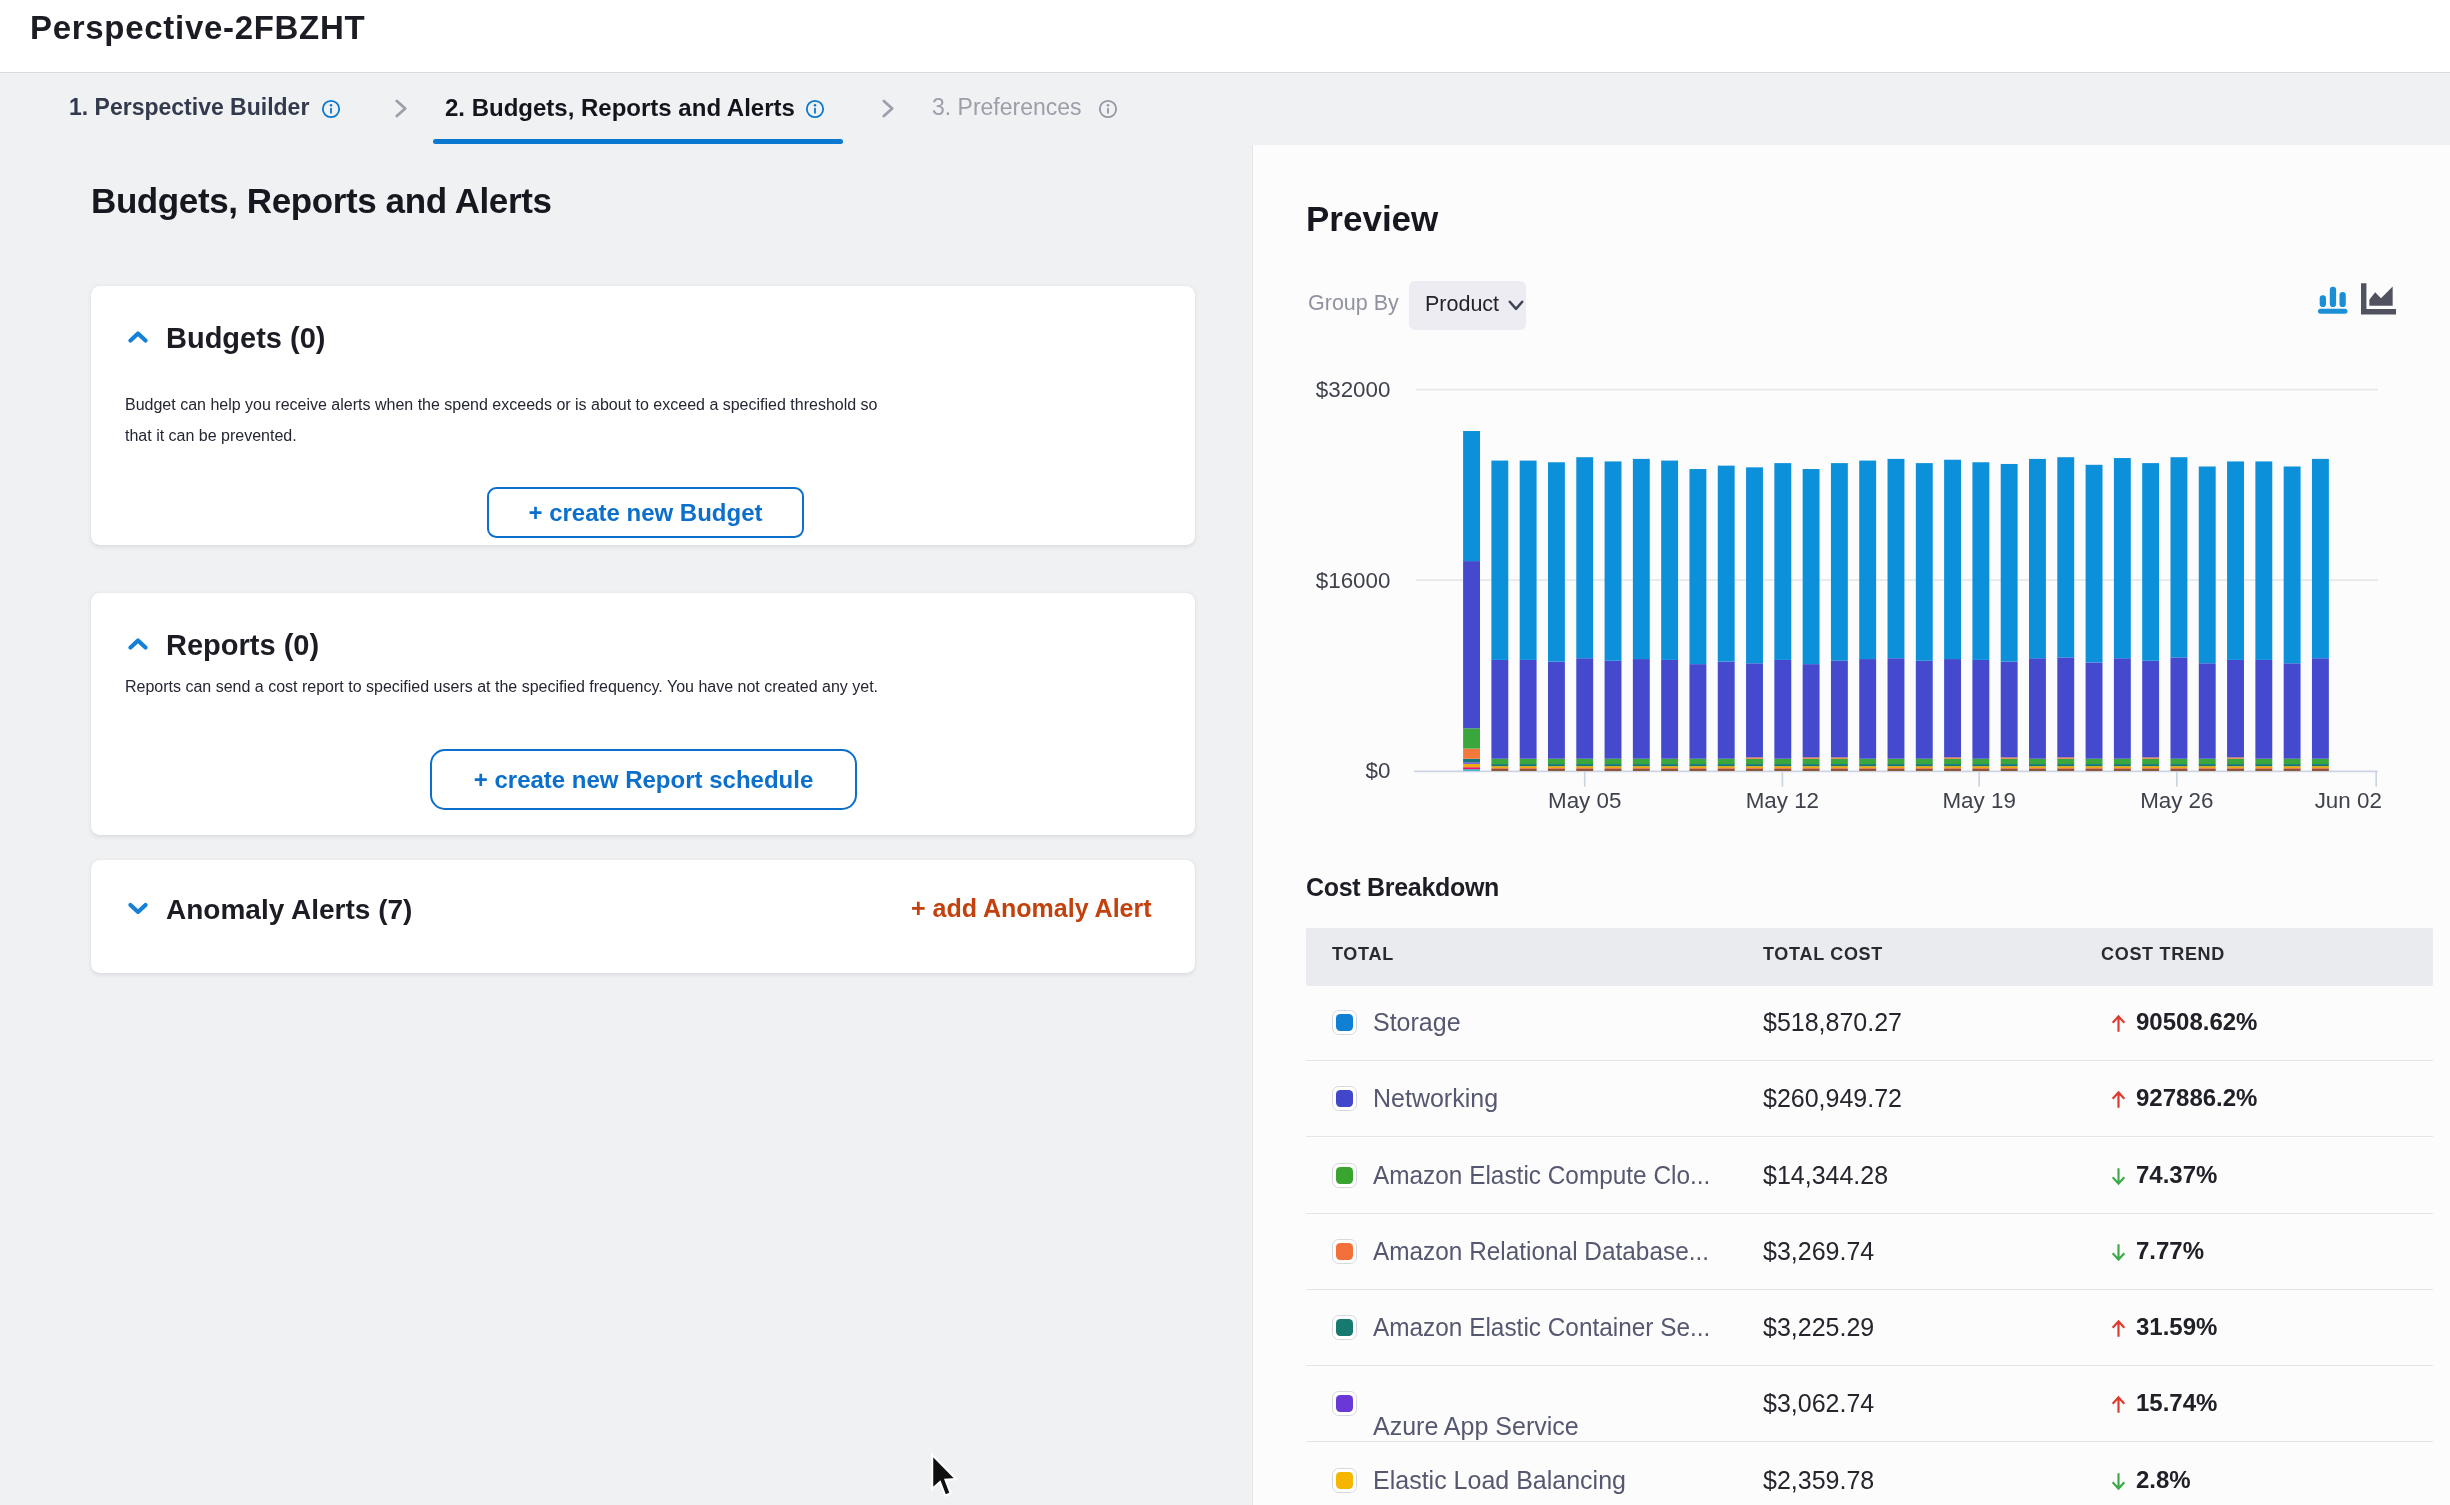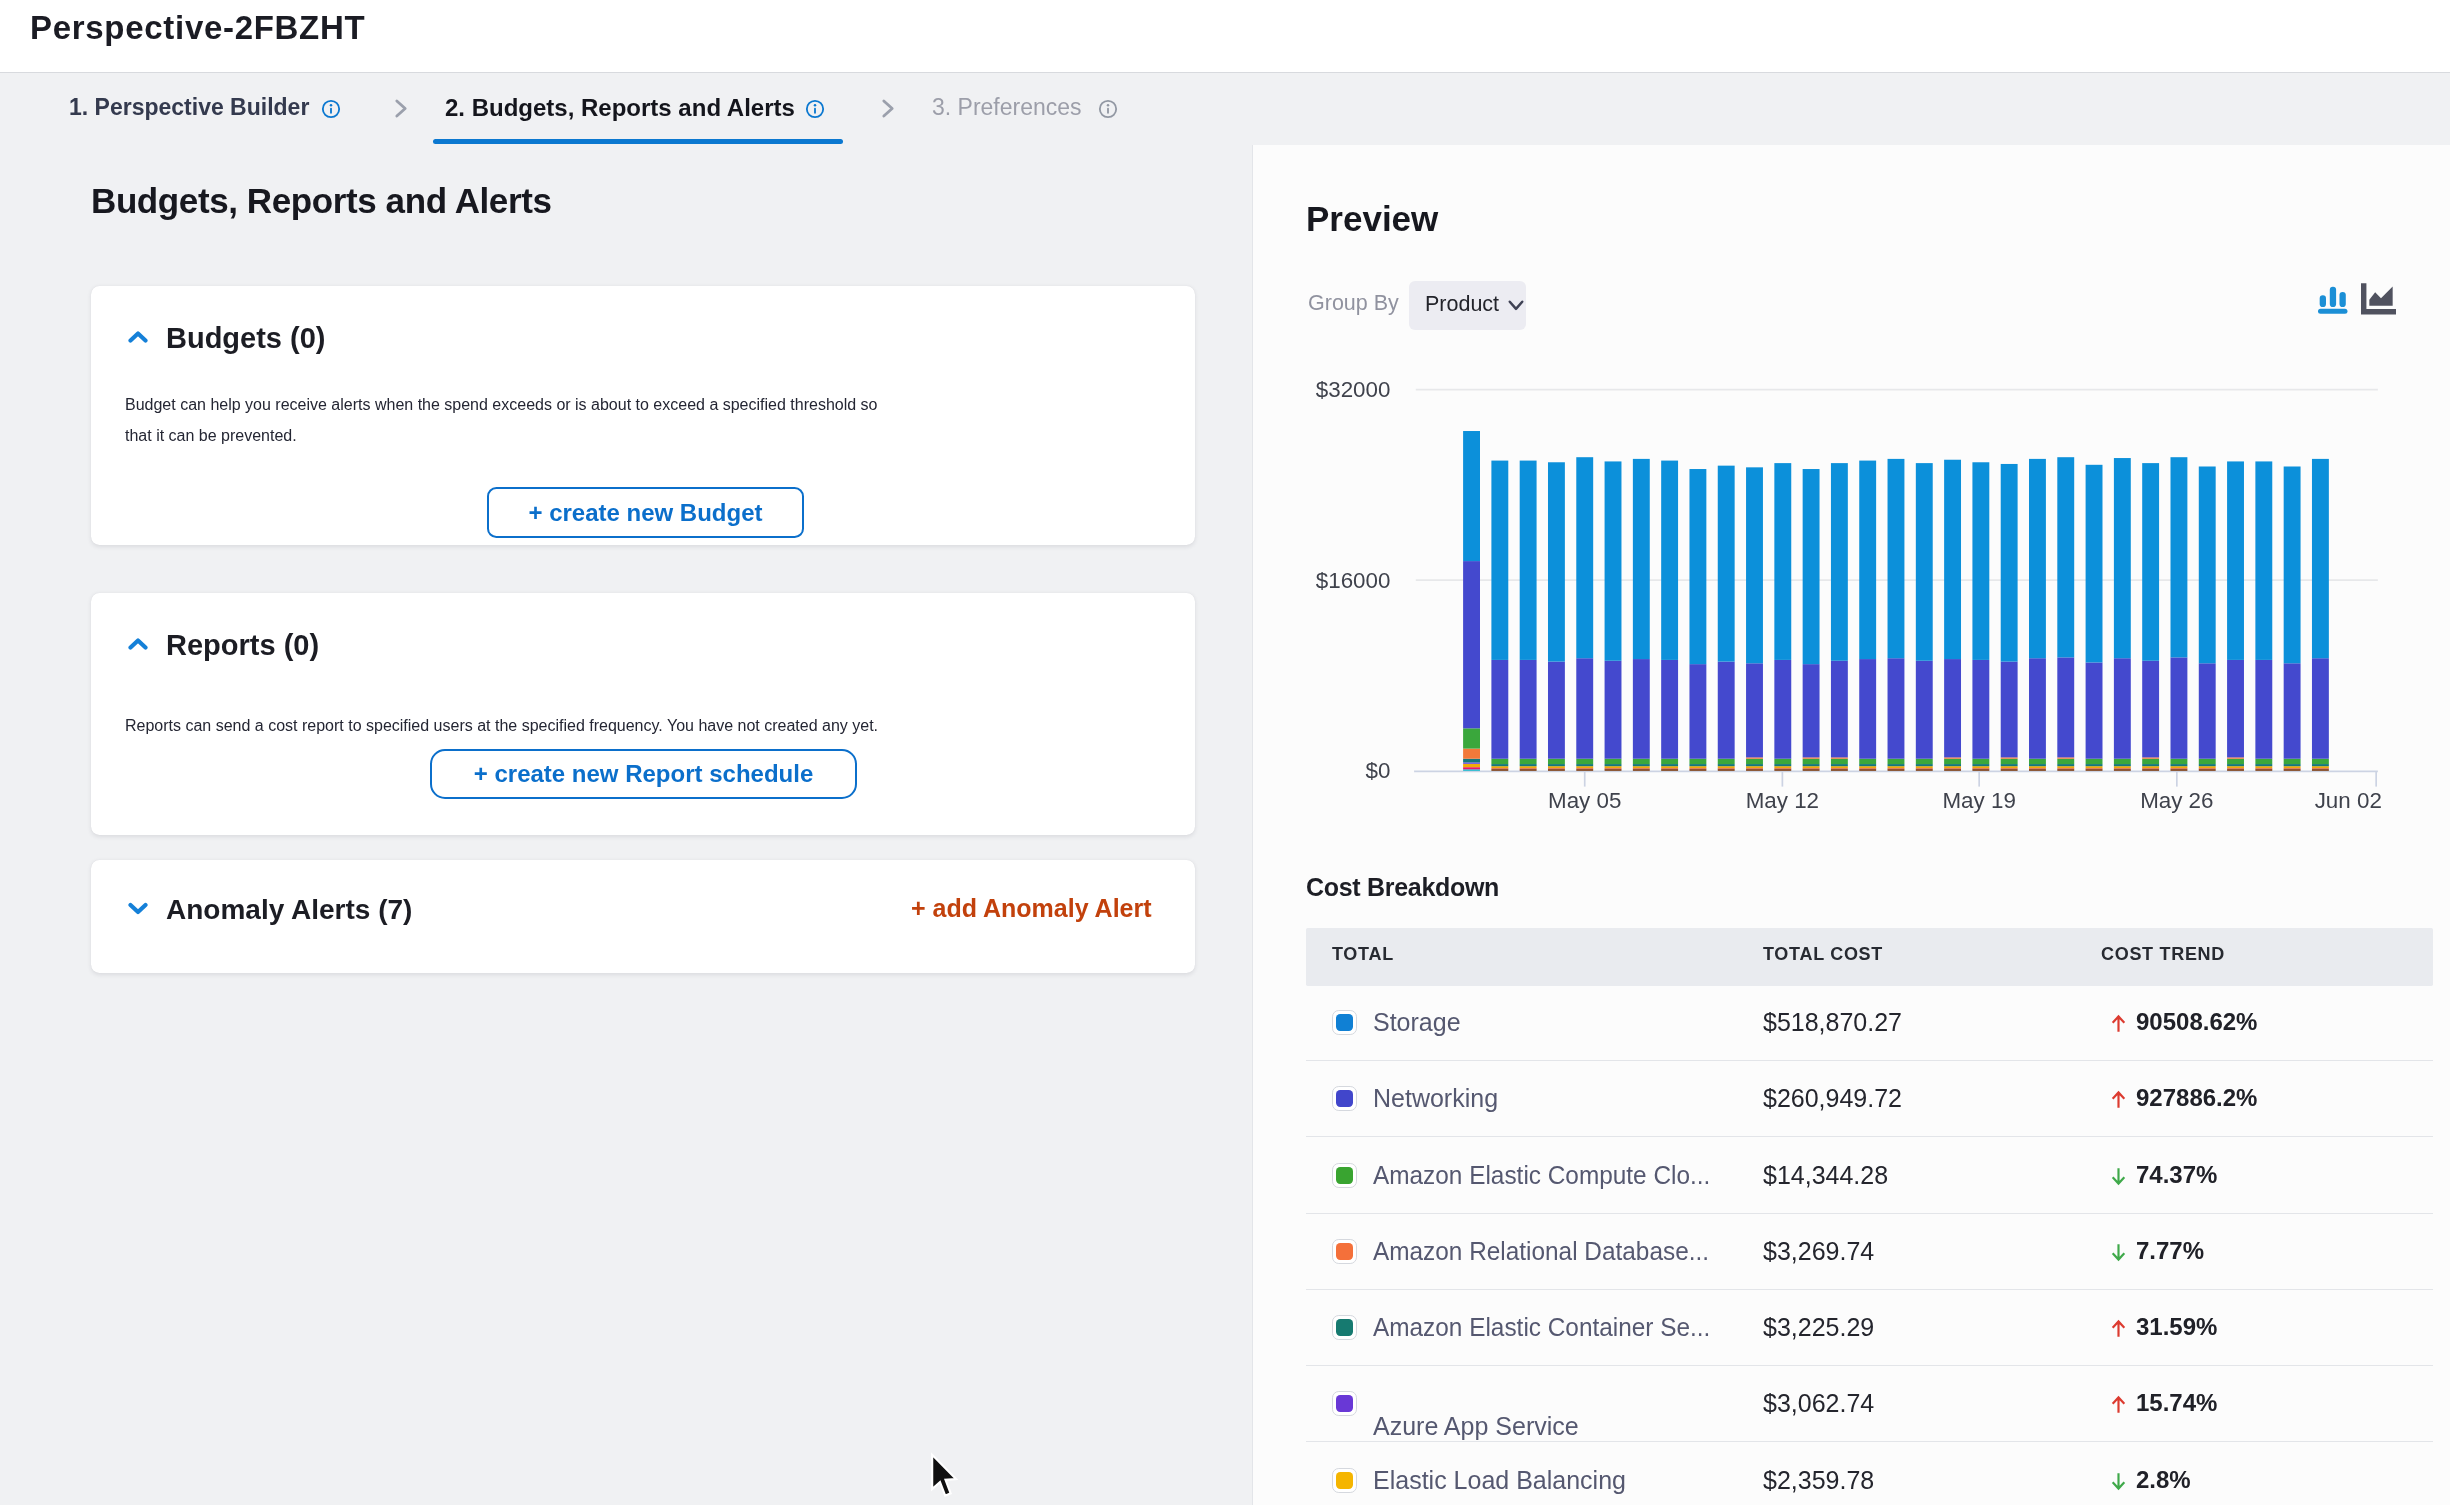--- a/index.html
+++ b/index.html
@@ -64,22 +64,22 @@
     </svg></div>
 <div class="t cardh" style="left:166px;top:322px">Budgets (0)</div>
 <div class="t body" style="left:125px;top:389px">Budget can help you receive alerts when the spend exceeds or is about to exceed a specified threshold so<br>that it can be prevented.</div>
 <div class="btn" style="left:487px;top:487px;width:317px;height:51px">+ create new Budget</div>
 
 <div class="card" style="top:593px;height:242px"></div>
 <div class="t" style="left:128px;top:637px"><svg width="20" height="13.5" viewBox="0 0 24 16">
       <path d="M3 12.5 L12 4 L21 12.5" fill="none" stroke="#1580d8" stroke-width="5" stroke-linecap="round" stroke-linejoin="round"></path>
     </svg></div>
 <div class="t cardh" style="left:166px;top:629px">Reports (0)</div>
-<div class="t body" style="left:125px;top:710px">Reports can send a cost report to specified users at the specified frequency. You have not created any yet.</div>
-<div class="btn" style="left:430px;top:749px;width:427px;height:50px;border-radius:15px">+ create new Report schedule</div>
+<div class="t body" style="left:125px;top:671px">Reports can send a cost report to specified users at the specified frequency. You have not created any yet.</div>
+<div class="btn" style="left:430px;top:749px;width:427px;height:61px;border-radius:15px">+ create new Report schedule</div>
 
 <div class="card" style="top:860px;height:113px"></div>
 <div class="t" style="left:128px;top:902px"><svg width="20" height="13.5" viewBox="0 0 24 16">
       <path d="M3 3.5 L12 12 L21 3.5" fill="none" stroke="#1580d8" stroke-width="5" stroke-linecap="round" stroke-linejoin="round"></path>
     </svg></div>
 <div class="t cardh" style="left:166px;top:894px;font-size:28px">Anomaly Alerts (7)</div>
 <div class="t" style="left:911px;top:894px;font-size:25px;font-weight:600;color:#c2410c">+ add Anomaly Alert</div>
 
 <div class="panel"></div>
 <div class="t" style="left:1306px;top:199px;font-size:35px;font-weight:700;color:#17181f">Preview</div>

